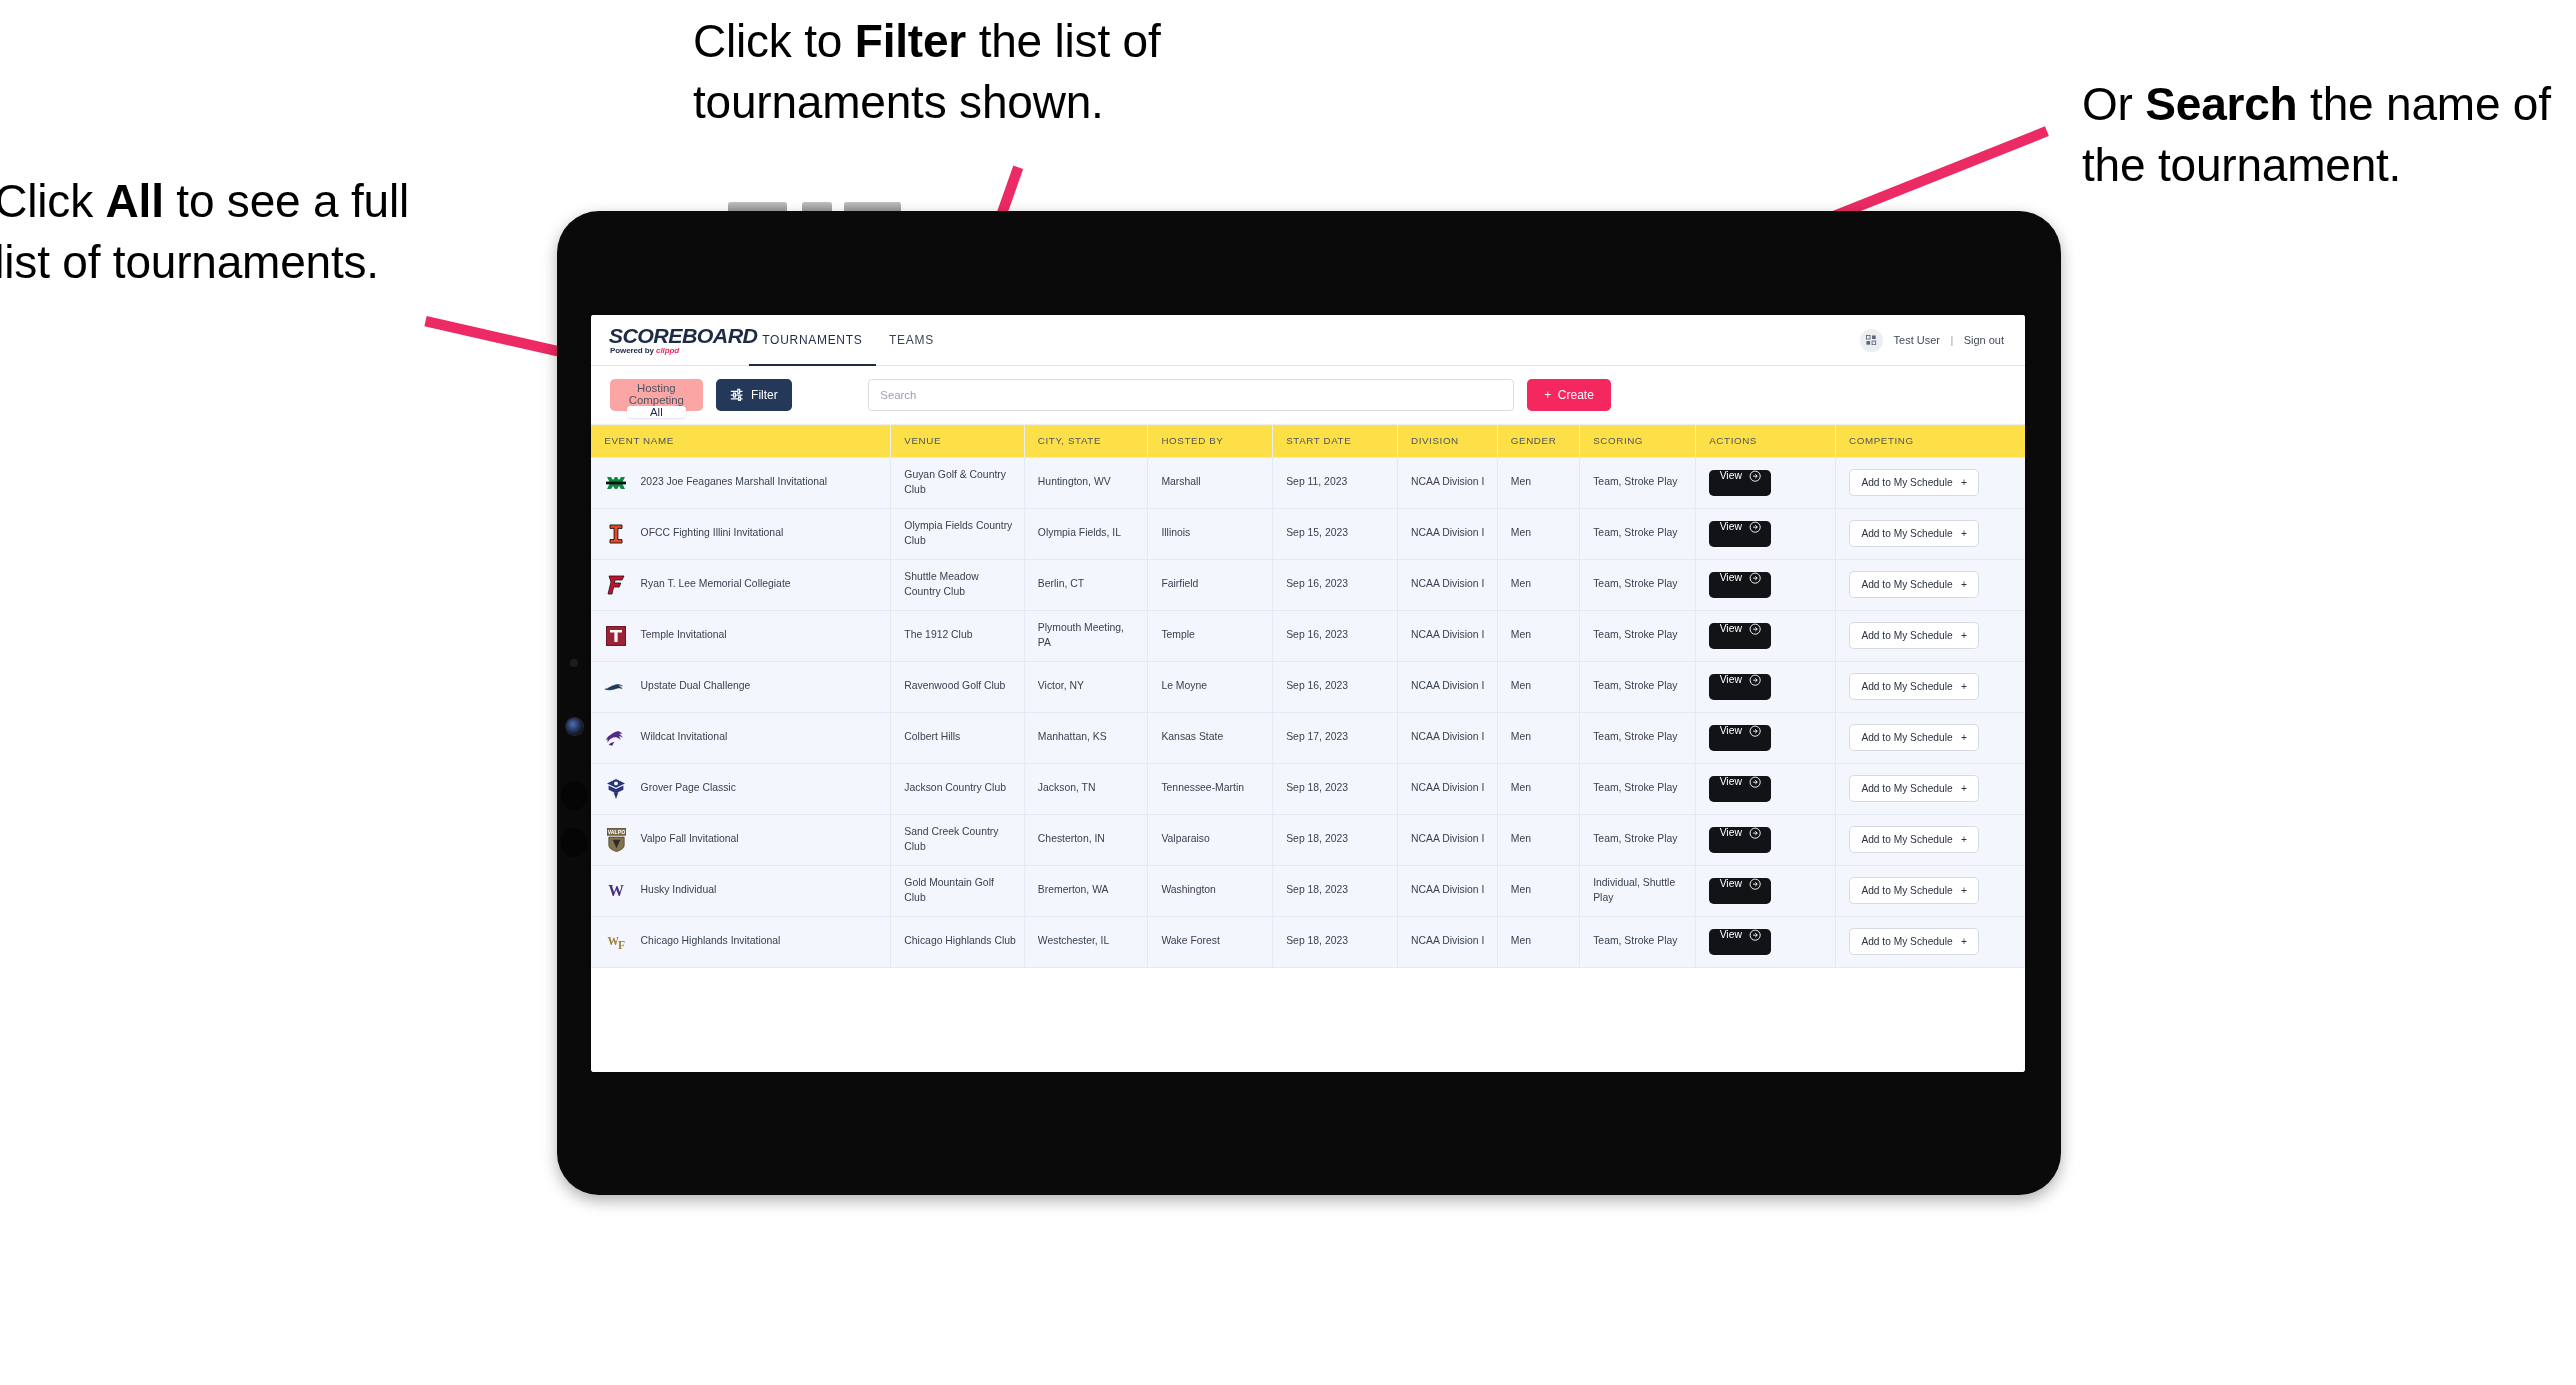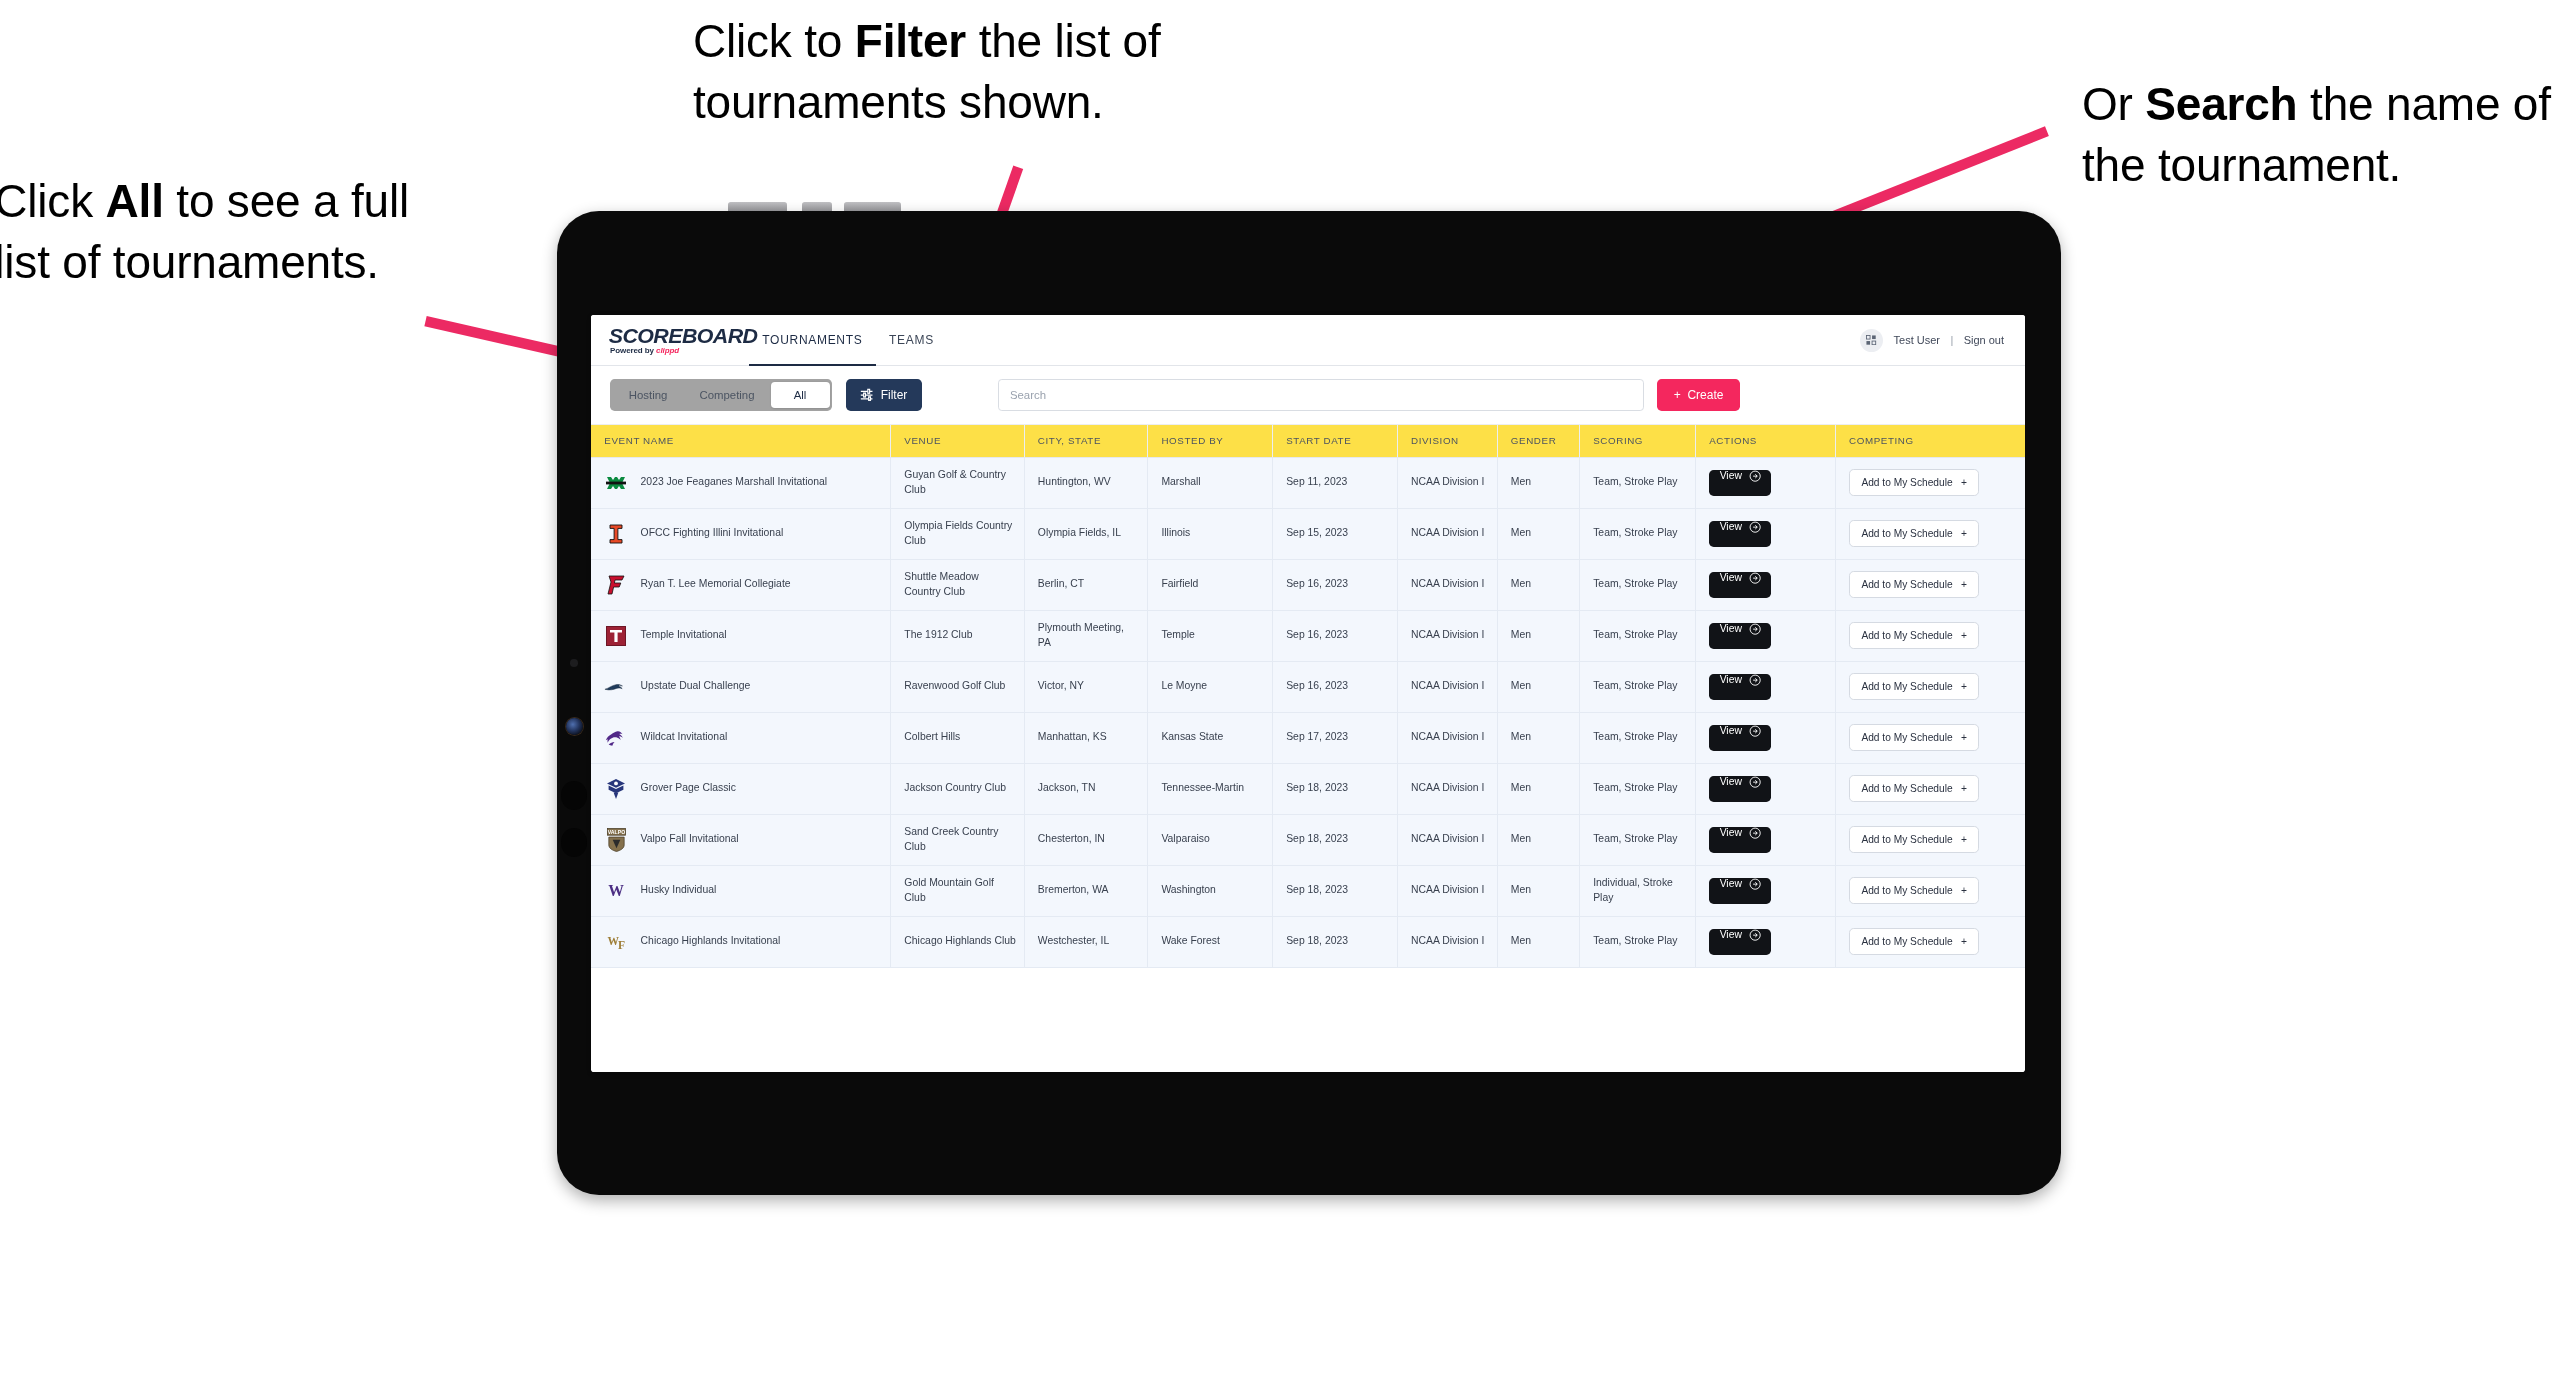--- a/index.html
+++ b/index.html
@@ -125,24 +125,25 @@
 
   
   #toolbar {
     height: 59px; background: #fff;
     display: flex; align-items: center;
     padding: 0 19px;
     border-bottom: 0.9px solid #eceef1;
   }
   #segmented {
     display: flex; align-items: center;
-    background: #a3a3a3;
+    background: #fca5a5;
     border-radius: 4.7px;
     padding: 2.8px;
     height: 32px;
+    flex-direction: column;
   }
   .seg {
     height: 26.6px; padding: 0 16px;
     display: flex; align-items: center; justify-content: center;
     font-size: 11.4px; color: #4b5462; border-radius: 3.8px;
     cursor: pointer; white-space: nowrap;
   }
   .seg.active { background: #fff; color: #1d2b44; box-shadow: 0 0.9px 1.9px rgba(0,0,0,0.13); min-width: 59px; }
 
   #filter-btn {
@@ -646,21 +647,21 @@
                     </span>
                     <span>Husky Individual</span>
                   </div>
                 </td>
                 <td>Gold Mountain Golf Club</td>
                 <td>Bremerton, WA</td>
                 <td>Washington</td>
                 <td>Sep 18, 2023</td>
                 <td>NCAA Division I</td>
                 <td>Men</td>
-                <td>Individual, Stroke Play</td>
+                <td>Individual, Shuttle Play</td>
                 <td><button class="view-btn">
                     <span>View</span>
                     <svg width="12.3" height="12.3" viewBox="0 0 16 16">
                       <circle cx="8" cy="8" r="6.6" fill="none" stroke="#fff" stroke-width="1.2"></circle>
                       <path d="M5.4 8h5.2M8.2 5.6L10.7 8l-2.5 2.4" fill="none" stroke="#fff" stroke-width="1.2"></path>
                     </svg>
                   </button></td>
                 <td><button class="add-btn">
                     <span>Add to My Schedule</span>
                     <span>+</span>

